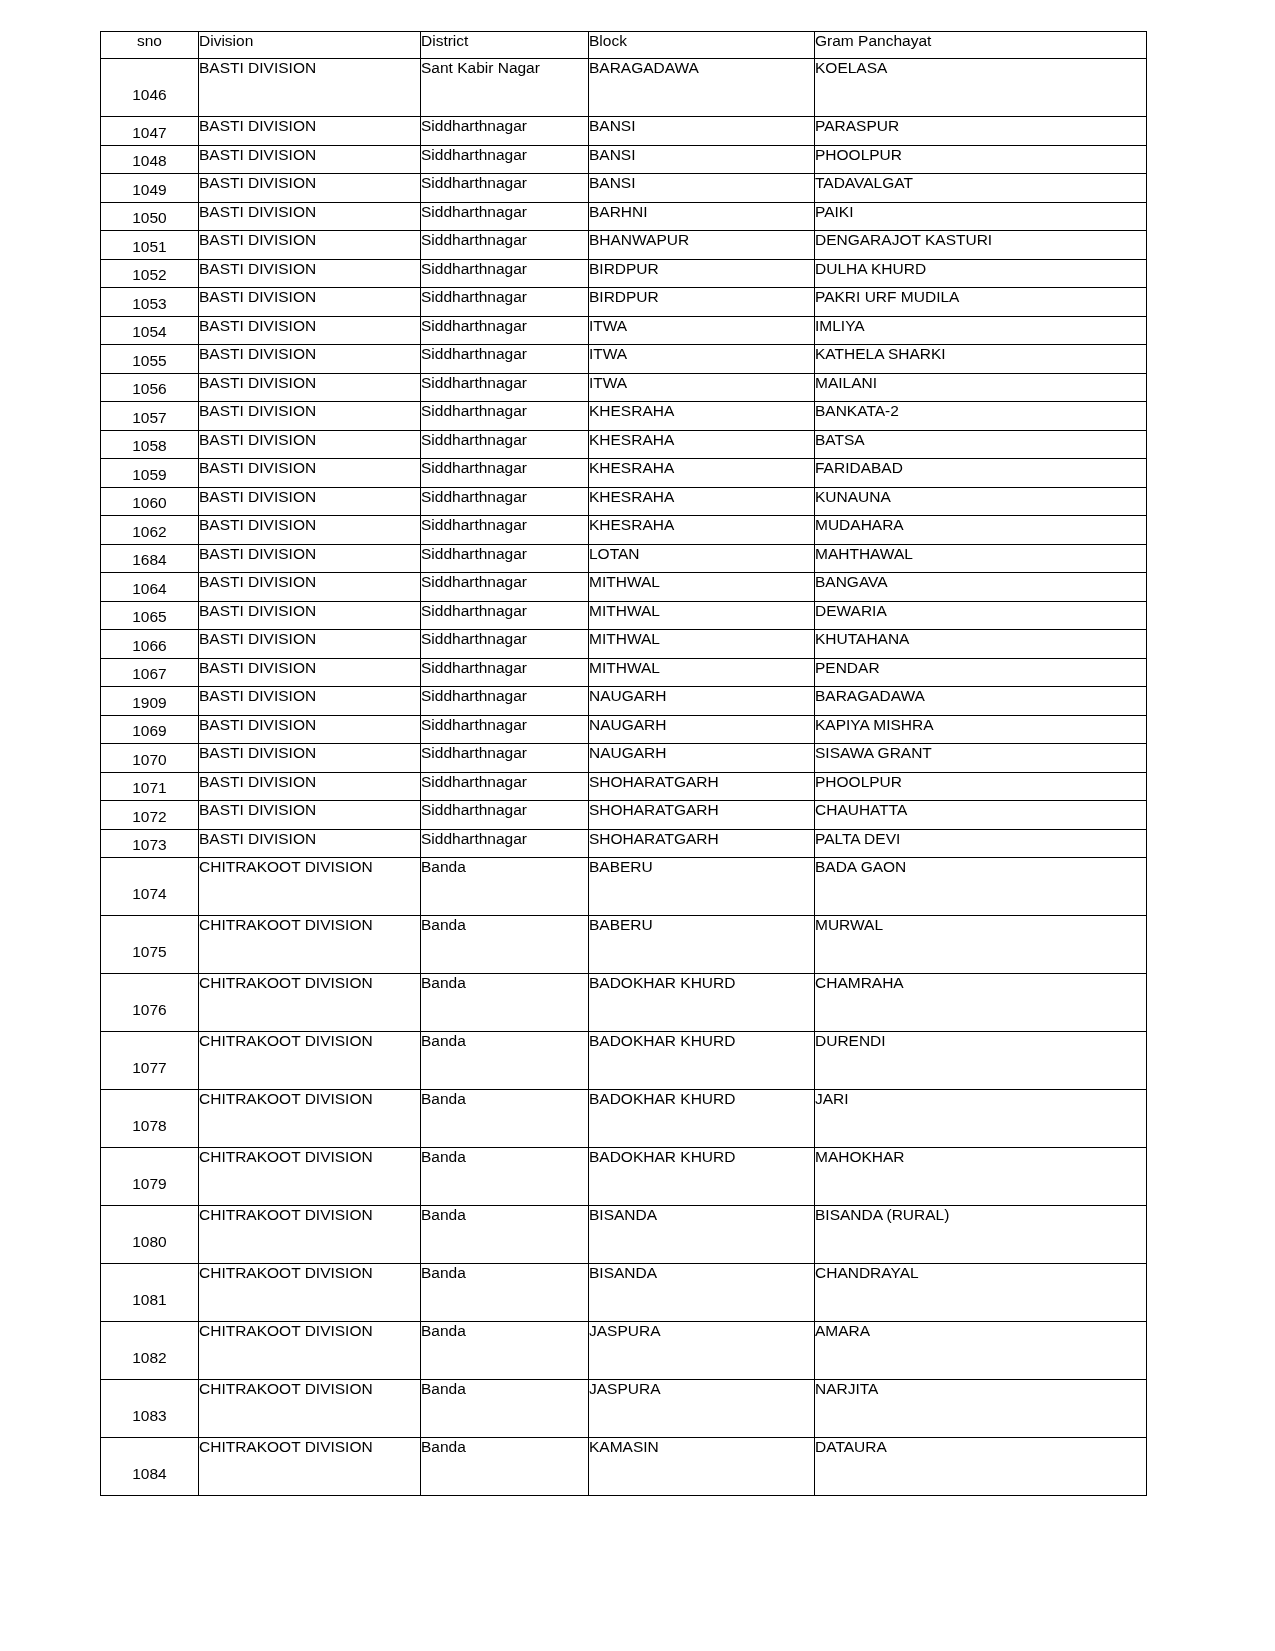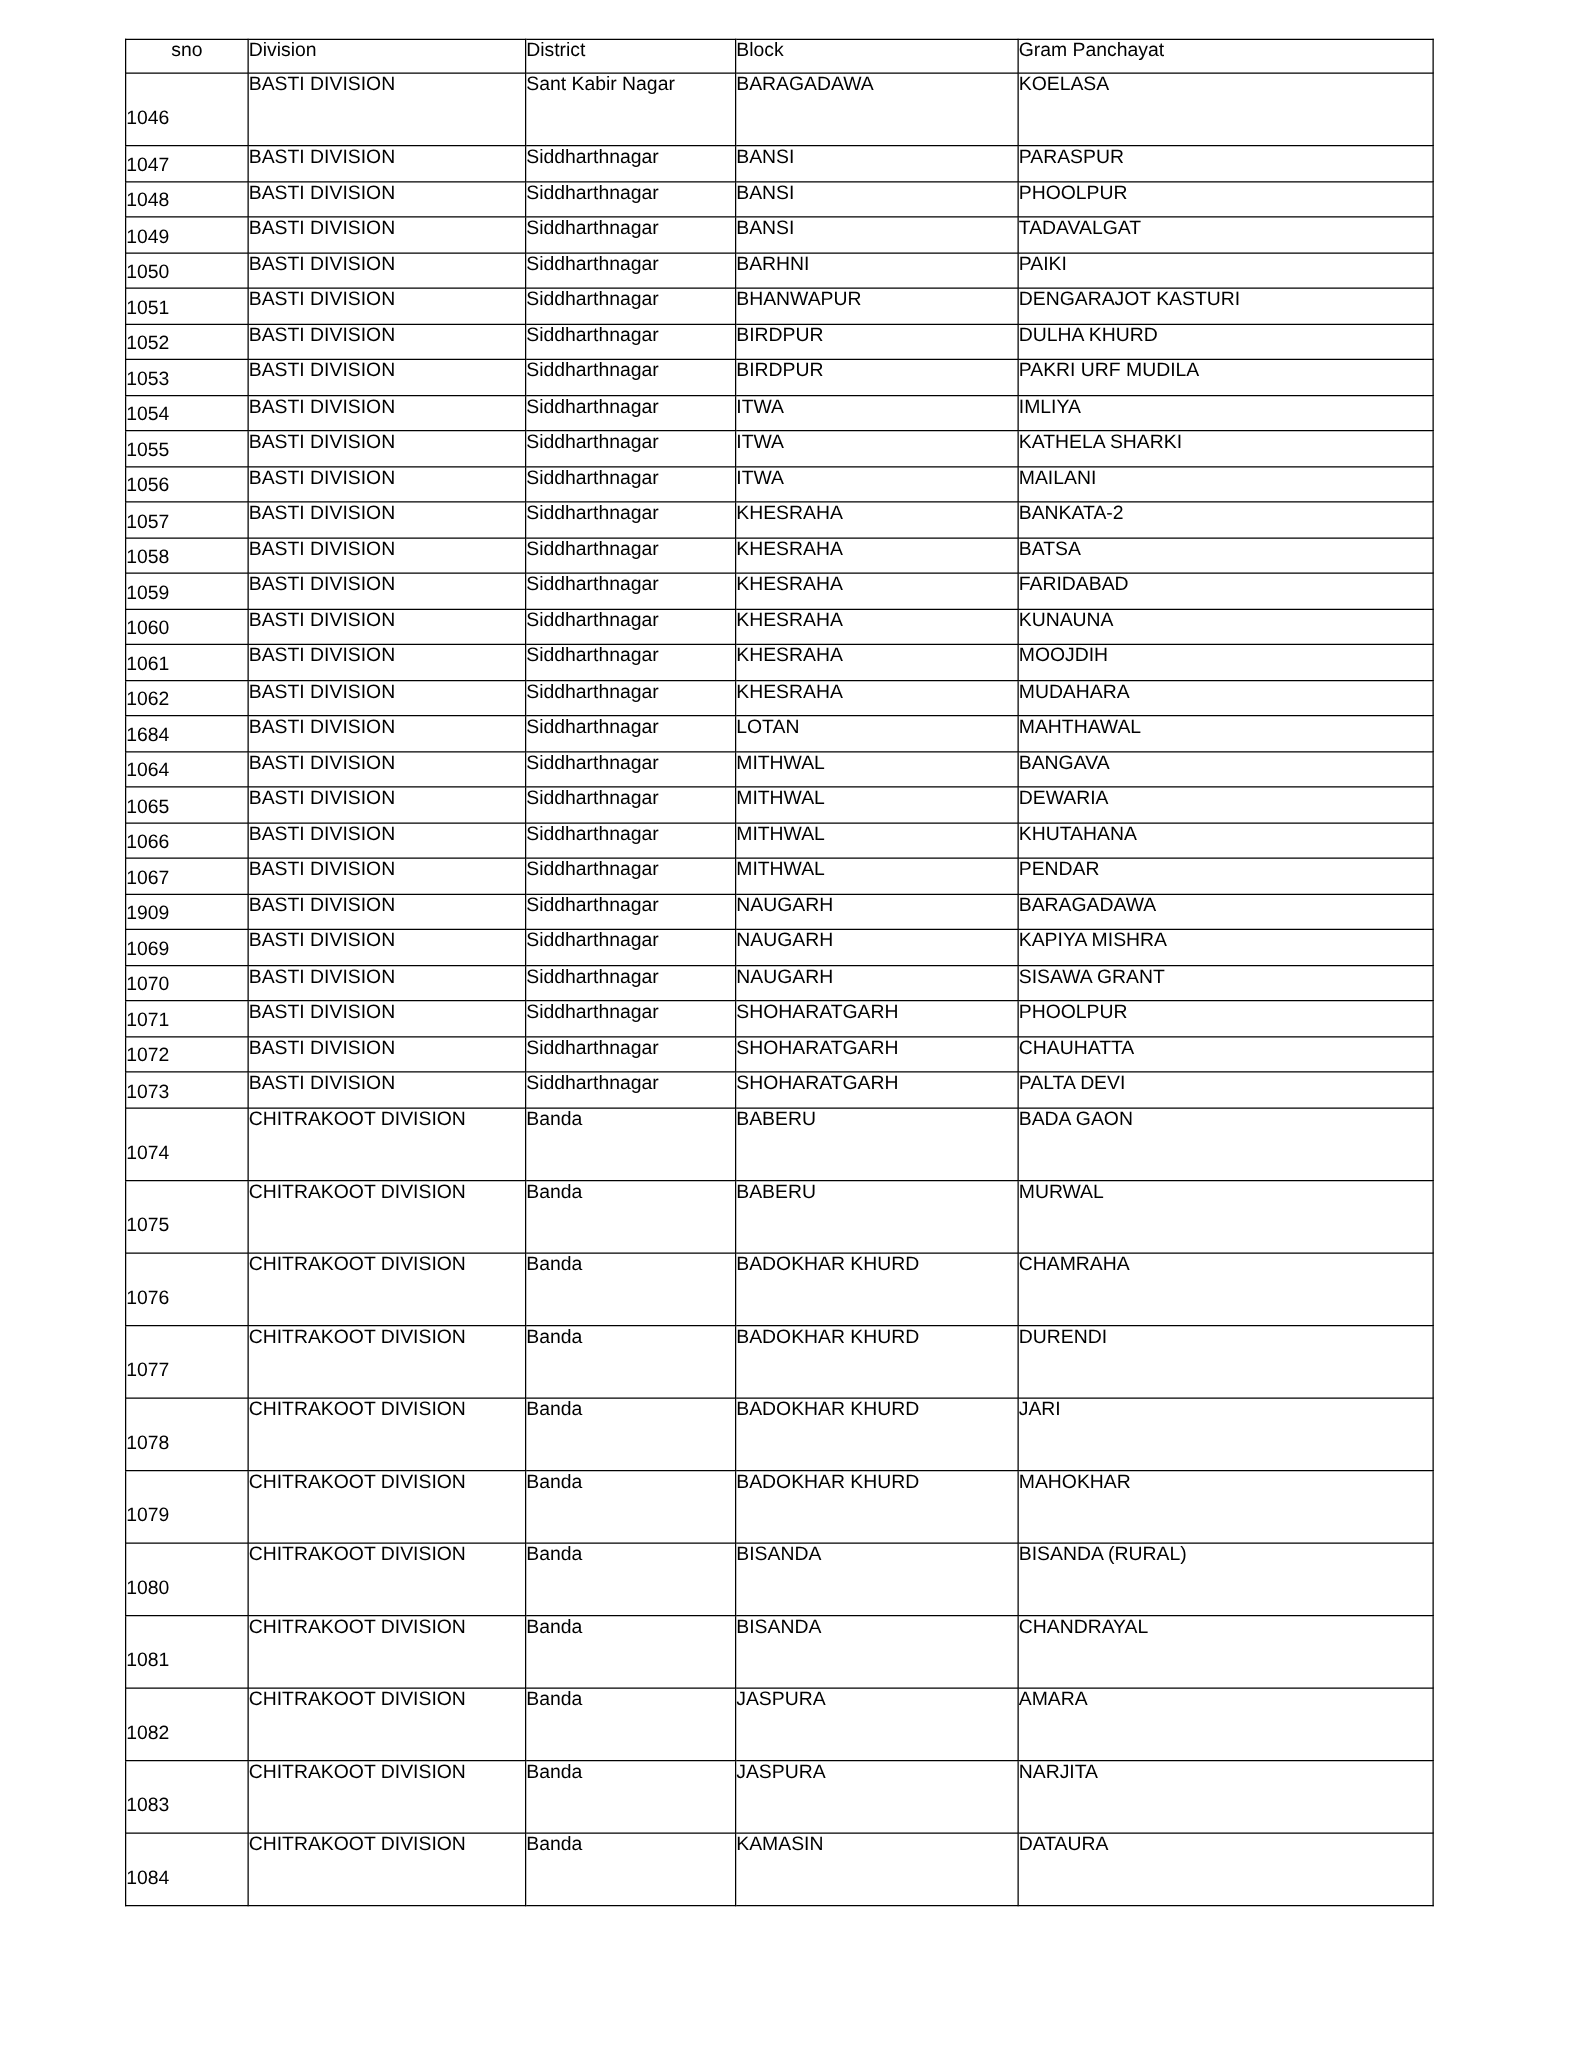--- a/index.html
+++ b/index.html
@@ -61,21 +61,21 @@
   thead th.th-sno {
     text-align: center;
     padding-left: 0;
   }
   tbody td {
     padding: 4px 0 0 5px;
     white-space: nowrap;
     overflow: hidden;
   }
   tbody td.cell-sno {
-    text-align: left;
+    text-align: center;
     vertical-align: bottom;
     padding: 0 0 3px 0;
   }
   tr.row-normal td { height: 28.5px; }
   tr.row-tall td   { height: 58px; }
   tr.row-tall td.cell-sno {
     vertical-align: bottom;
     padding-bottom: 12px;
   }
   tr.row-first td.cell-sno {
@@ -205,27 +205,20 @@
             <td>FARIDABAD</td>
           </tr>
           <tr class="row-normal">
             <td class="cell-sno">1060</td>
             <td>BASTI DIVISION</td>
             <td>Siddharthnagar</td>
             <td>KHESRAHA</td>
             <td>KUNAUNA</td>
           </tr>
           <tr class="row-normal">
-            <td class="cell-sno">1061</td>
-            <td>BASTI DIVISION</td>
-            <td>Siddharthnagar</td>
-            <td>KHESRAHA</td>
-            <td>MOOJDIH</td>
-          </tr>
-          <tr class="row-normal">
             <td class="cell-sno">1062</td>
             <td>BASTI DIVISION</td>
             <td>Siddharthnagar</td>
             <td>KHESRAHA</td>
             <td>MUDAHARA</td>
           </tr>
           <tr class="row-normal">
             <td class="cell-sno">1684</td>
             <td>BASTI DIVISION</td>
             <td>Siddharthnagar</td>

